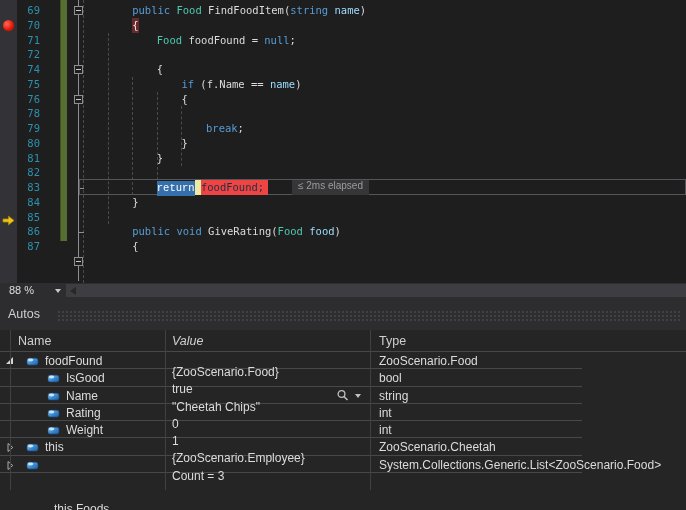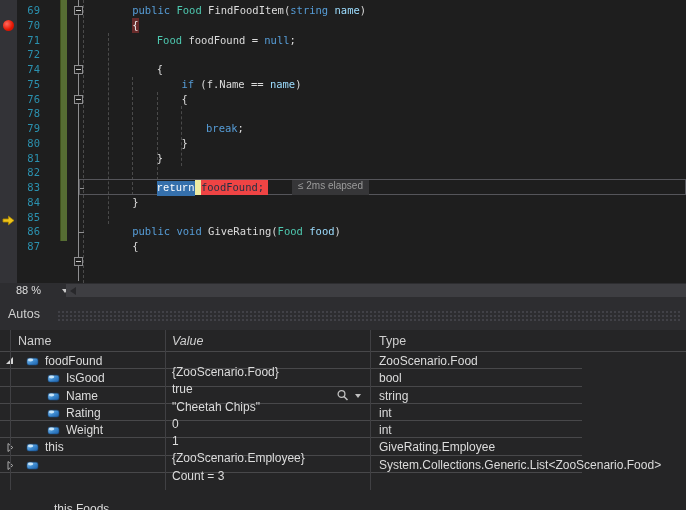--- a/index.html
+++ b/index.html
@@ -35,21 +35,21 @@
               border:1px solid #55555A;pointer-events:none;}
   .perftip{position:absolute;left:292px;top:0;height:14.77px;line-height:15px;background:#363638;
            color:#9C9C9C;font:10px "Liberation Sans",sans-serif;padding:0 6px;}
 
   .bp-dot{position:absolute;left:3px;width:11px;height:11px;border-radius:50%;
           background:radial-gradient(circle at 35% 35%, #ff6a5e, #E51400 60%, #A8130B);}
   .cur-arrow{position:absolute;left:2px;width:13px;height:11px;}
 
   
   .ebar{position:absolute;left:0;top:283px;width:686px;height:16px;background:#2D2D30;}
-  .zoomctl{position:absolute;left:11px;top:0;width:62px;height:16px;color:#DEDEDE;font:11px "Liberation Sans",sans-serif;}
+  .zoomctl{position:absolute;left:4px;top:0;width:62px;height:16px;color:#DEDEDE;font:11px "Liberation Sans",sans-serif;}
   .zoomctl .zl{position:absolute;left:5px;top:1px;}
   .zoom-caret{position:absolute;left:51px;top:6px;width:0;height:0;
               border-left:3.5px solid transparent;border-right:3.5px solid transparent;border-top:4px solid #C8C8C8;}
   .hsb{position:absolute;left:66px;right:0;top:1px;height:13px;background:#3E3E42;}
   .hsb-left{position:absolute;left:4px;top:2.5px;width:0;height:0;
             border-top:4px solid transparent;border-bottom:4px solid transparent;border-right:6px solid #28282B;}
 
   
   .autos{position:absolute;left:0;top:299px;width:686px;height:211px;background:#252526;}
   .autos-title{position:absolute;left:0;top:0;width:686px;height:31px;background:#2D2D30;}
@@ -252,21 +252,21 @@
                   <stop offset="0" stop-color="#9FD1F5"></stop>
                   <stop offset="0.5" stop-color="#3E8BD0"></stop>
                   <stop offset="1" stop-color="#1C5FA8"></stop>
                 </linearGradient>
               </defs>
               <rect x="1" y="2.2" width="11" height="6.8" rx="2" fill="url(#fg)" stroke="#17497F" stroke-width="0.6"></rect>
               <ellipse cx="4.6" cy="4" rx="2.6" ry="1.4" fill="#CDE9FB" opacity="0.95"></ellipse>
             </svg></span>
           <span class="nm" style="left: 45px;">this</span>
           <span class="vl">{ZooScenario.Employee}</span>
-          <span class="ty">GiveRating.Employee</span>
+          <span class="ty">ZooScenario.Cheetah</span>
         </div>
         <div class="grow">
           <span class="exp-closed"><svg width="7" height="11" viewBox="0 0 7 11">
               <path d="M1 1.5 L5.8 5.5 L1 9.5 Z" fill="none" stroke="#ABABAB" stroke-width="1"></path>
             </svg></span>
           <span class="ficon" style="left: 26px;"><svg width="13" height="11" viewBox="0 0 13 11">
               <defs>
                 <linearGradient id="fg" x1="0" y1="0" x2="1" y2="1">
                   <stop offset="0" stop-color="#9FD1F5"></stop>
                   <stop offset="0.5" stop-color="#3E8BD0"></stop>

